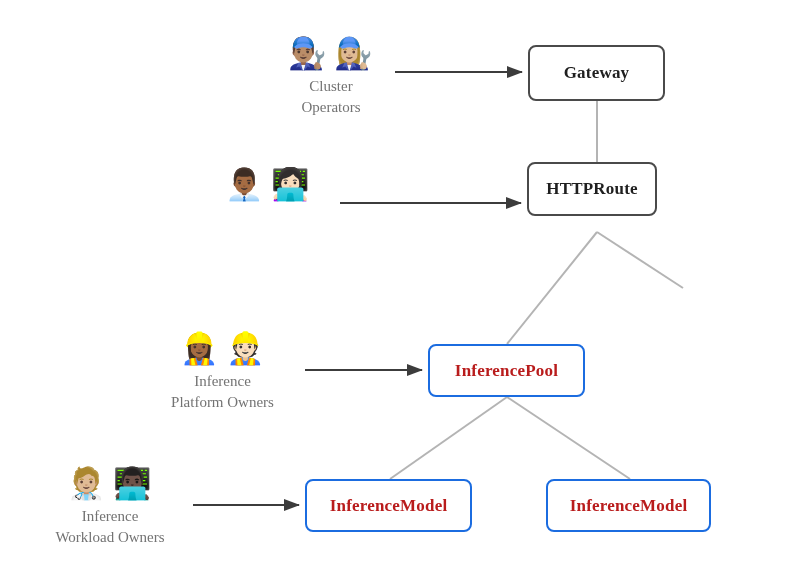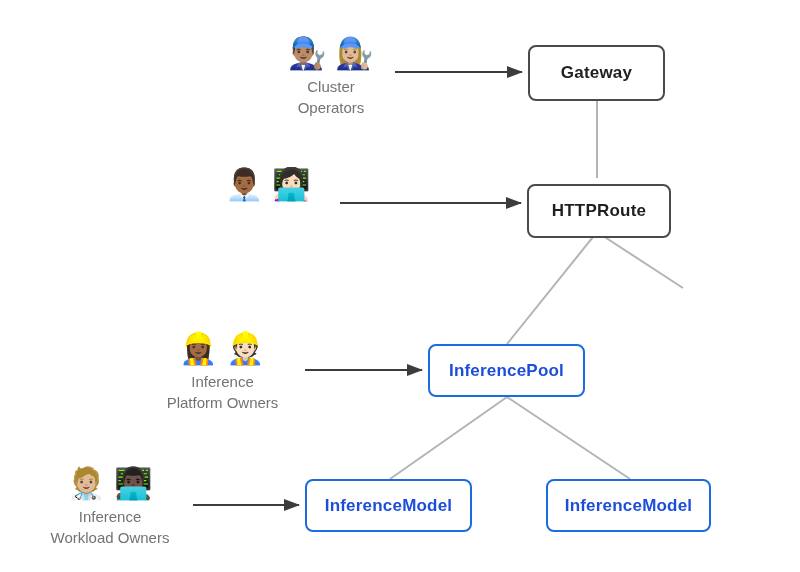--- a/index.html
+++ b/index.html
@@ -1,27 +1,27 @@
 <!DOCTYPE html>
 <html><head>
 <meta charset="utf-8">
 <style>
   html,body{margin:0;padding:0;background:#fff;}
   .canvas{
     position:relative;width:800px;height:572px;background:#ffffff;
-    font-family:Liberation Sans, sans-serif;overflow:hidden;
+    font-family:Liberation Serif, serif;overflow:hidden;
   }
   .wires{position:absolute;left:0;top:0;width:800px;height:572px;}
   .node{
     position:absolute;display:flex;align-items:center;justify-content:center;
     background:#ffffff;border-radius:8px;box-sizing:border-box;
     font-weight:bold;font-size:17px;letter-spacing:.2px;
   }
   .node.dark{border:2.5px solid #4a4a4a;color:#1f1f1f;}
-  .node.blue{border:2px solid #1b6ce0;color:#1d4ed8;}
+  .node.blue{border:2px solid #1b6ce0;color:#b91c1c;}
   .persona{position:absolute;text-align:center;}
   .persona .emoji{font-size:31px;line-height:40px;white-space:nowrap;}
   .persona .plabel{
     font-size:15px;line-height:21px;color:#737373;
     white-space:pre-line;margin-top:2px;
   }
 </style>
 </head>
 <body>
 
@@ -44,21 +44,21 @@
         <line x1="395" y1="72" x2="522" y2="72" stroke="#3c3c3c" stroke-width="2" marker-end="url(#ah)"></line>
         <line x1="340" y1="203" x2="521" y2="203" stroke="#3c3c3c" stroke-width="2" marker-end="url(#ah)"></line>
         <line x1="305" y1="370" x2="422" y2="370" stroke="#3c3c3c" stroke-width="2" marker-end="url(#ah)"></line>
         <line x1="193" y1="505" x2="299" y2="505" stroke="#3c3c3c" stroke-width="2" marker-end="url(#ah)"></line>
       </g>
   </svg>
 
   <div class="node dark" style="left:528px;top:45px;width:137px;height:56px">
     <span>Gateway</span>
   </div>
-  <div class="node dark" style="left:527px;top:184px;width:144px;height:54px">
+  <div class="node dark" style="left:527px;top:162px;width:130px;height:54px">
     <span>HTTPRoute</span>
   </div>
   <div class="node blue" style="left:428px;top:344px;width:157px;height:53px">
     <span>InferencePool</span>
   </div>
   <div class="node blue" style="left:305px;top:479px;width:167px;height:53px">
     <span>InferenceModel</span>
   </div>
   <div class="node blue" style="left:546px;top:479px;width:165px;height:53px">
     <span>InferenceModel</span>

